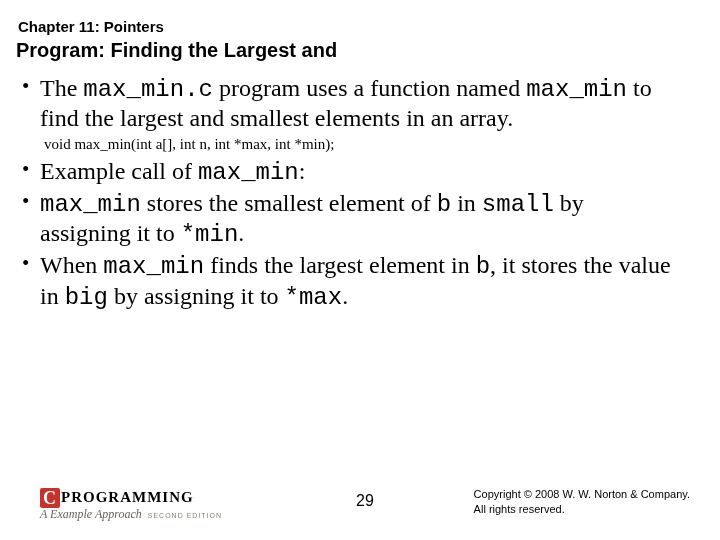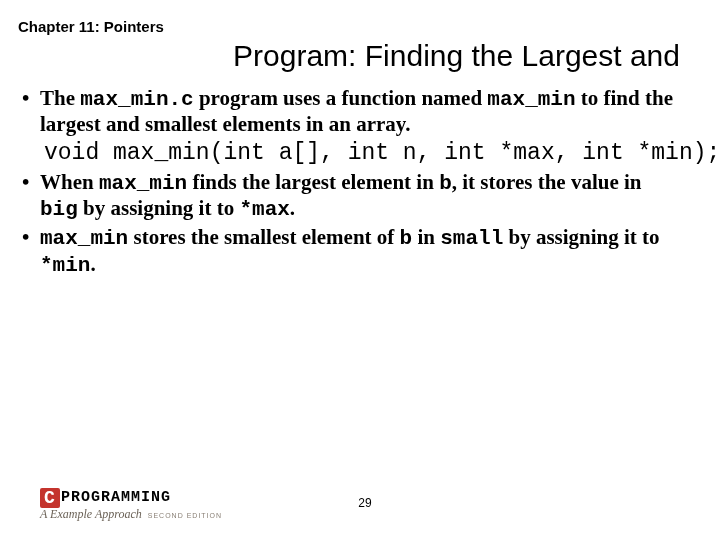--- a/index.html
+++ b/index.html
@@ -17,69 +17,68 @@
     padding: 18px 40px 0 16px;
   }
   .chapter {
     font-family: Arial, Helvetica, sans-serif;
     font-weight: bold;
     font-size: 15px;
     margin: 0 0 4px 2px;
   }
   .title {
     font-family: Arial, Helvetica, sans-serif;
-    font-size: 30px;
-    font-weight: normal;
-    text-align: right;
+    font-size: 20px;
+    font-weight: bold;
+    text-align: left;
     margin: 2px 0 12px 0;
     line-height: 1.15;
   }
   ul.top {
     margin: 0 0 0 4px;
     padding: 0;
     list-style: none;
   }
   ul.top > li {
     position: relative;
     padding-left: 20px;
-    font-size: 21px;
+    font-size: 24px;
     line-height: 1.22;
     margin-bottom: 2px;
-    font-weight: bold;
   }
   ul.top > li::before {
     content: "•";
     position: absolute;
     left: 2px;
     top: 0;
     font-size: 21px;
   }
   .mono {
     font-family: "Courier New", Courier, monospace;
   }
   .codeblock {
-    font-family: Liberation Mono, monospace;
-    font-size: 23px;
+    font-family: Liberation Serif, serif;
+    font-size: 15px;
     margin: 2px 0 4px 28px;
     white-space: nowrap;
   }
   .footer {
     position: absolute;
     bottom: 18px;
     left: 40px;
     right: 30px;
     height: 44px;
   }
   .logo-wrap {
     position: absolute;
     left: 0;
     bottom: 0;
   }
   .logo-line1 {
-    font-family: Liberation Mono, monospace;
+    font-family: Liberation Serif, serif;
     font-weight: bold;
     letter-spacing: 1px;
     font-size: 15px;
   }
   .logo-c {
     display: inline-block;
     background: #c4342d;
     color: #fff;
     font-weight: bold;
     font-size: 18px;
@@ -105,21 +104,21 @@
     letter-spacing: 1px;
     color: #8a8076;
     margin-left: 6px;
   }
   .pagenum {
     position: absolute;
     left: 50%;
     transform: translateX(-50%);
     bottom: 12px;
     font-family: Arial, sans-serif;
-    font-size: 12px;
+    font-size: 16px;
   }
   .copyright {
     position: absolute;
     right: 0;
     bottom: 6px;
     font-family: Arial, sans-serif;
     font-size: 11px;
     line-height: 1.3;
     text-align: left;
   }
@@ -138,37 +137,46 @@
   <ul class="top">
 
     <li>
       <span>The </span><span class="mono">max_min.c</span><span> program uses a function named </span><span class="mono">max_min</span><span> to find the largest and smallest elements in an array.</span>
     </li>
 
   </ul>
 
   <div class="codeblock">void max_min(int a[], int n, int *max, int *min);</div>
 
+  <ul class="top">
+    <li>
+      <span>Example call of </span><span class="mono">max_min</span><span>:</span>
+    </li>
+  </ul>
 
 
   <ul class="top">
     <li>
-      <span>When </span><span class="mono">max_min</span><span> finds the largest element in </span><span class="mono">b</span><span>, it stores the value in </span><span class="mono">big</span><span> by assigning it to </span><span class="mono">*max</span><span>.</span>
+      <span class="mono">max_min</span><span> stores the smallest element of </span><span class="mono">b</span><span> in </span><span class="mono">small</span><span> by assigning it to </span><span class="mono">*min</span><span>.</span>
     </li>
 
     <li>
-      <span class="mono">max_min</span><span> stores the smallest element of </span><span class="mono">b</span><span> in </span><span class="mono">small</span><span> by assigning it to </span><span class="mono">*min</span><span>.</span>
+      <span>When </span><span class="mono">max_min</span><span> finds the largest element in </span><span class="mono">b</span><span>, it stores the value in </span><span class="mono">big</span><span> by assigning it to </span><span class="mono">*max</span><span>.</span>
     </li>
   </ul>
 
 </div>
 
 <div class="footer">
   <div class="logo-wrap">
     <div class="logo-line1">
       <span class="logo-c">C</span><span>PROGRAMMING</span>
     </div>
     <div class="logo-line2">
       <span>A Example Approach</span><span class="edition">SECOND EDITION</span>
     </div>
   </div>
   <div class="pagenum">29</div>
+  <div class="copyright">
+    <span>Copyright © 2008 W. W. Norton &amp; Company.</span><br>
+    <span>All rights reserved.</span>
+  </div>
 </div>
 
 </body></html>

